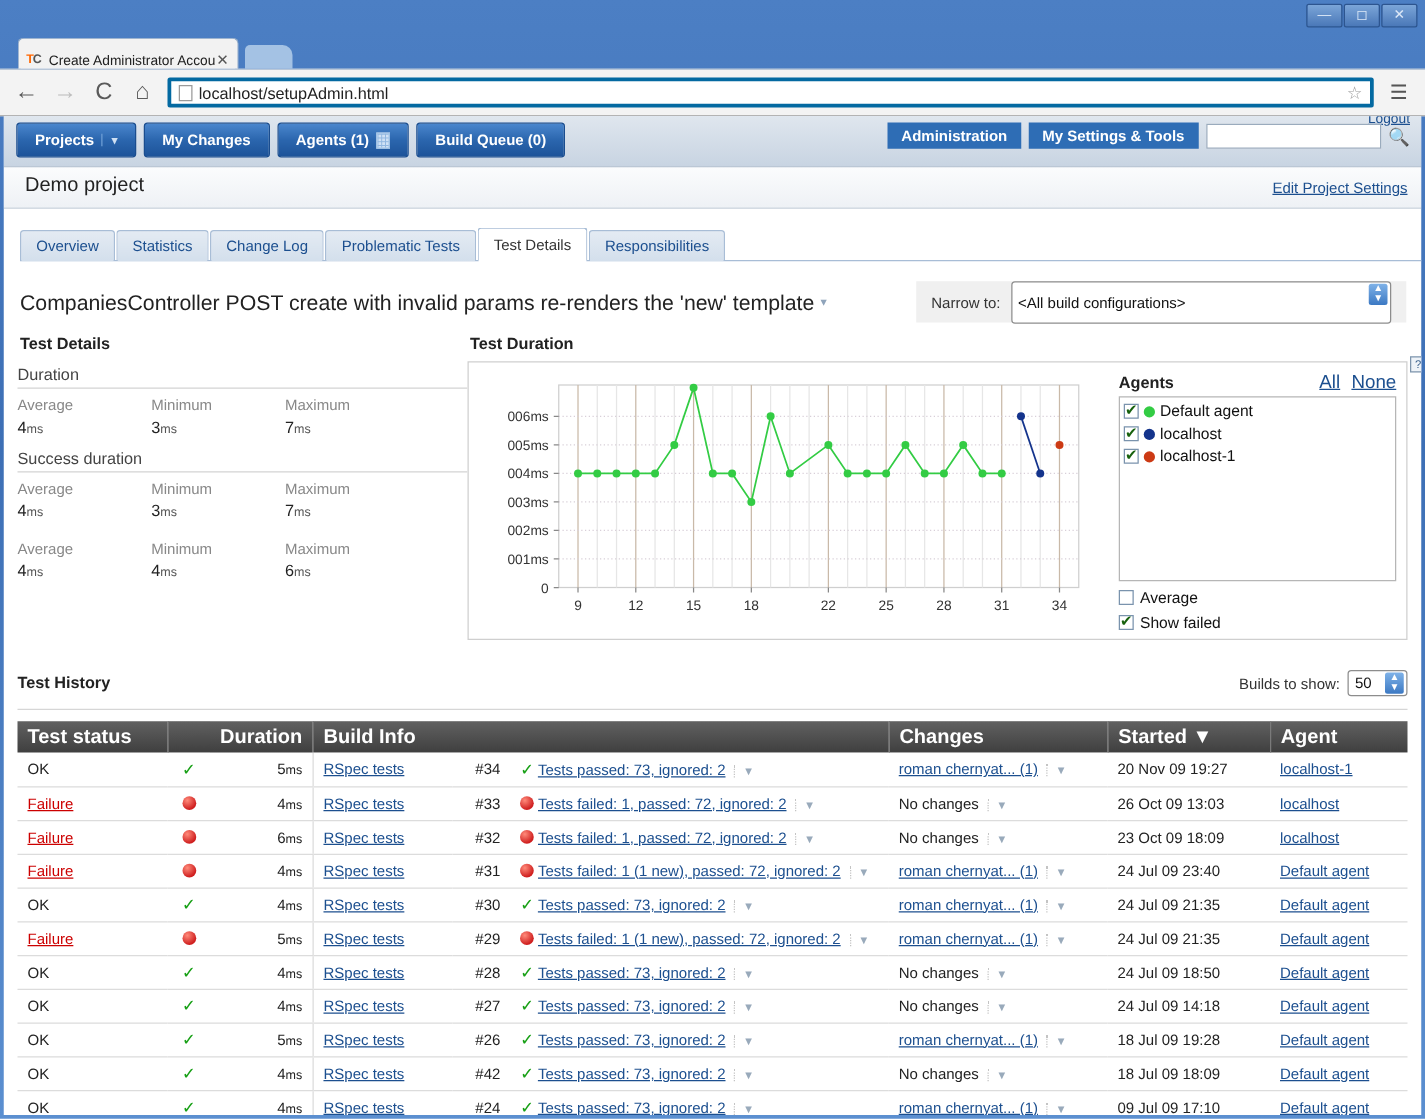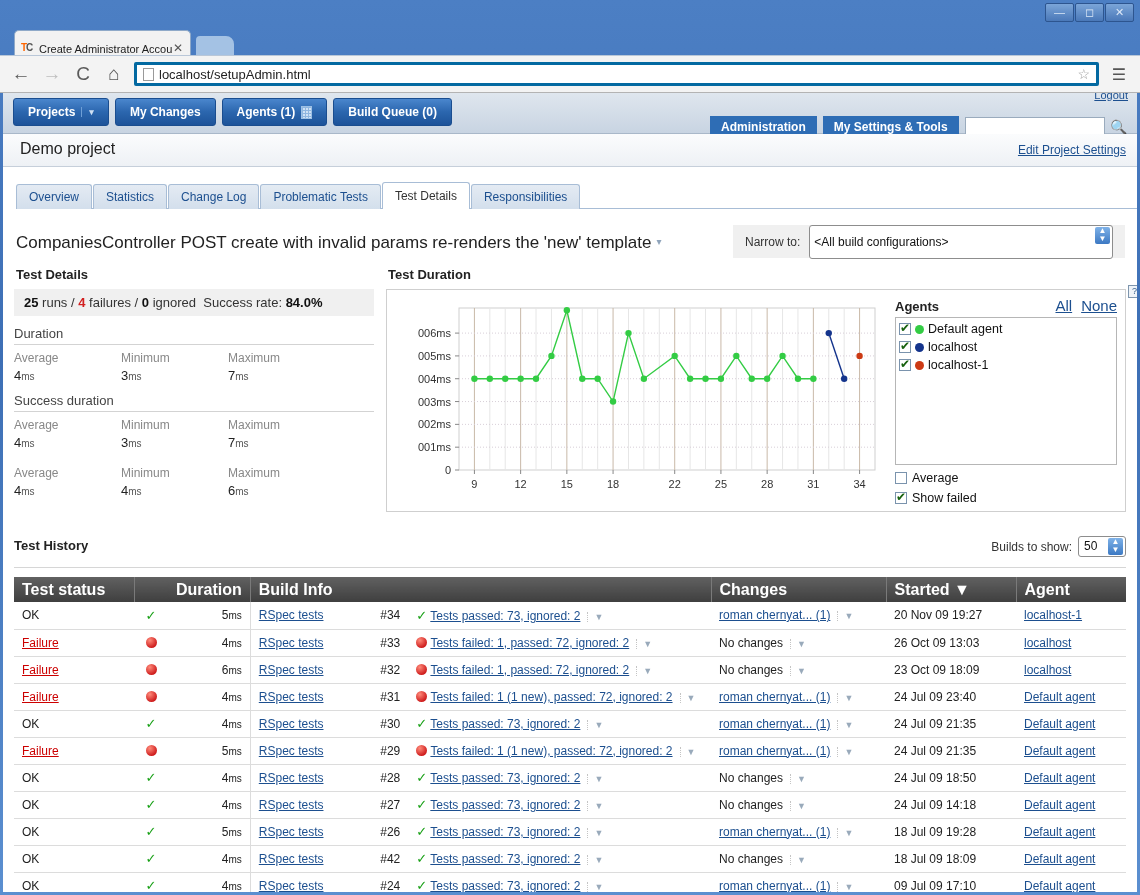--- a/index.html
+++ b/index.html
@@ -60,21 +60,21 @@
   #tc-nav { position:absolute; left:10px; top:5px; display:flex; gap:6px; }
   .tc-tab { height:28px; padding:0 14px; display:flex; align-items:center; gap:6px;
             background:linear-gradient(to bottom,#4a86cd 0%,#2b66ae 50%,#1d5399 100%);
             border:1px solid #1a4d8f; border-radius:3px;
             color:#fff; font-weight:bold; font-size:12px; }
   .tc-tab .caret { color:#cfe0f3; font-size:9px; border-left:1px solid #6f9fd6; padding-left:7px;}
   .tc-tab .grid-ico { width:11px; height:13px;
       background-image:linear-gradient(#8fb6e0 1px, transparent 1px),
                        linear-gradient(90deg,#8fb6e0 1px, transparent 1px);
       background-size:3px 3px; background-color:#cfe1f5; border:1px solid #9dc0e4; }
-  #tc-right { position:absolute; right:9px; top:23px; display:flex; gap:6px; align-items:center; }
+  #tc-right { position:absolute; right:9px; top:5px; display:flex; gap:6px; align-items:center; }
   .tc-btn { height:21px; padding:0 11px; display:flex; align-items:center;
             background:#2e6db5; color:#fff; font-size:12px; font-weight:bold; }
   #tc-search { width:140px; height:20px; background:#fff; border:1px solid #9aabbd; }
   #search-ico { font-size:14px; color:#2b66ae; }
 
   
   #proj-head { height:33px; background:linear-gradient(to bottom,#fbfcfd,#eef1f5);
                border-bottom:1px solid #c6cfda; position:relative; }
   #proj-title { position:absolute; left:17px; top:6px; font-size:16px; color:#222; }
   #proj-edit { position:absolute; right:11px; top:9px; font-size:12px; color:#1c4f8f; }
@@ -114,21 +114,21 @@
   .dur-sec { margin-top:10px; }
   .dur-sec .dsec-title { font-size:13px; color:#444; padding-bottom:3px;
                          border-bottom:1px solid #d3d3d3; }
   .dur-row { display:flex; padding-top:6px; }
   .dur-col { width:107px; }
   .dur-lbl { color:#888; font-size:12px; }
   .dur-val { color:#222; font-size:13px; margin-top:3px; }
   .dur-val span { font-size:10px; color:#555; }
 
   
-  #chart-panel { flex:1; margin-left:12px; }
+  #chart-panel { flex:1; margin-left:0; }
   #chart-box { border:1px solid #cfcfcf; background:#fff; height:223px; position:relative;
                display:flex; }
   #plot-wrap { flex:1; position:relative; }
   svg#plot { display:block; }
   #agents-panel { width:238px; padding:7px 8px 0 8px; position:relative; }
   #agents-head { display:flex; align-items:baseline; }
   #agents-head .ag-title { font-weight:bold; font-size:13px; color:#222; flex:1; }
   #agents-head a { color:#1c4f8f; font-size:15px; margin-left:9px; }
   #help-ico { position:absolute; right:-16px; top:-5px; width:13px; height:13px;
               border:1px solid #7e95ad; color:#39618d; font-size:9px; text-align:center;
@@ -260,23 +260,20 @@
           <span>&lt;All build configurations&gt;</span>
           <span class="spin">▲<br>▼</span>
         </div>
       </div>
     </div>
 
     <div id="mid">
 
       <div id="left-panel">
         <div class="panel-h">Test Details</div>
-        <div id="summary-bar">
-          <b>25</b><span> runs / </span><span class="fail">4</span><span> failures / </span><b>0</b><span> ignored</span>&nbsp;&nbsp;<span>Success rate: </span><b>84.0%</b>
-        </div>
 
         <div class="dur-sec">
           <div class="dsec-title">Duration</div>
           <div class="dur-row">
             <div class="dur-col">
                 <div class="dur-lbl">Average</div>
                 <div class="dur-val"><span style="font-size:13px;color:#222">4</span><span>ms</span></div>
               </div>
             <div class="dur-col">
                 <div class="dur-lbl">Minimum</div>

